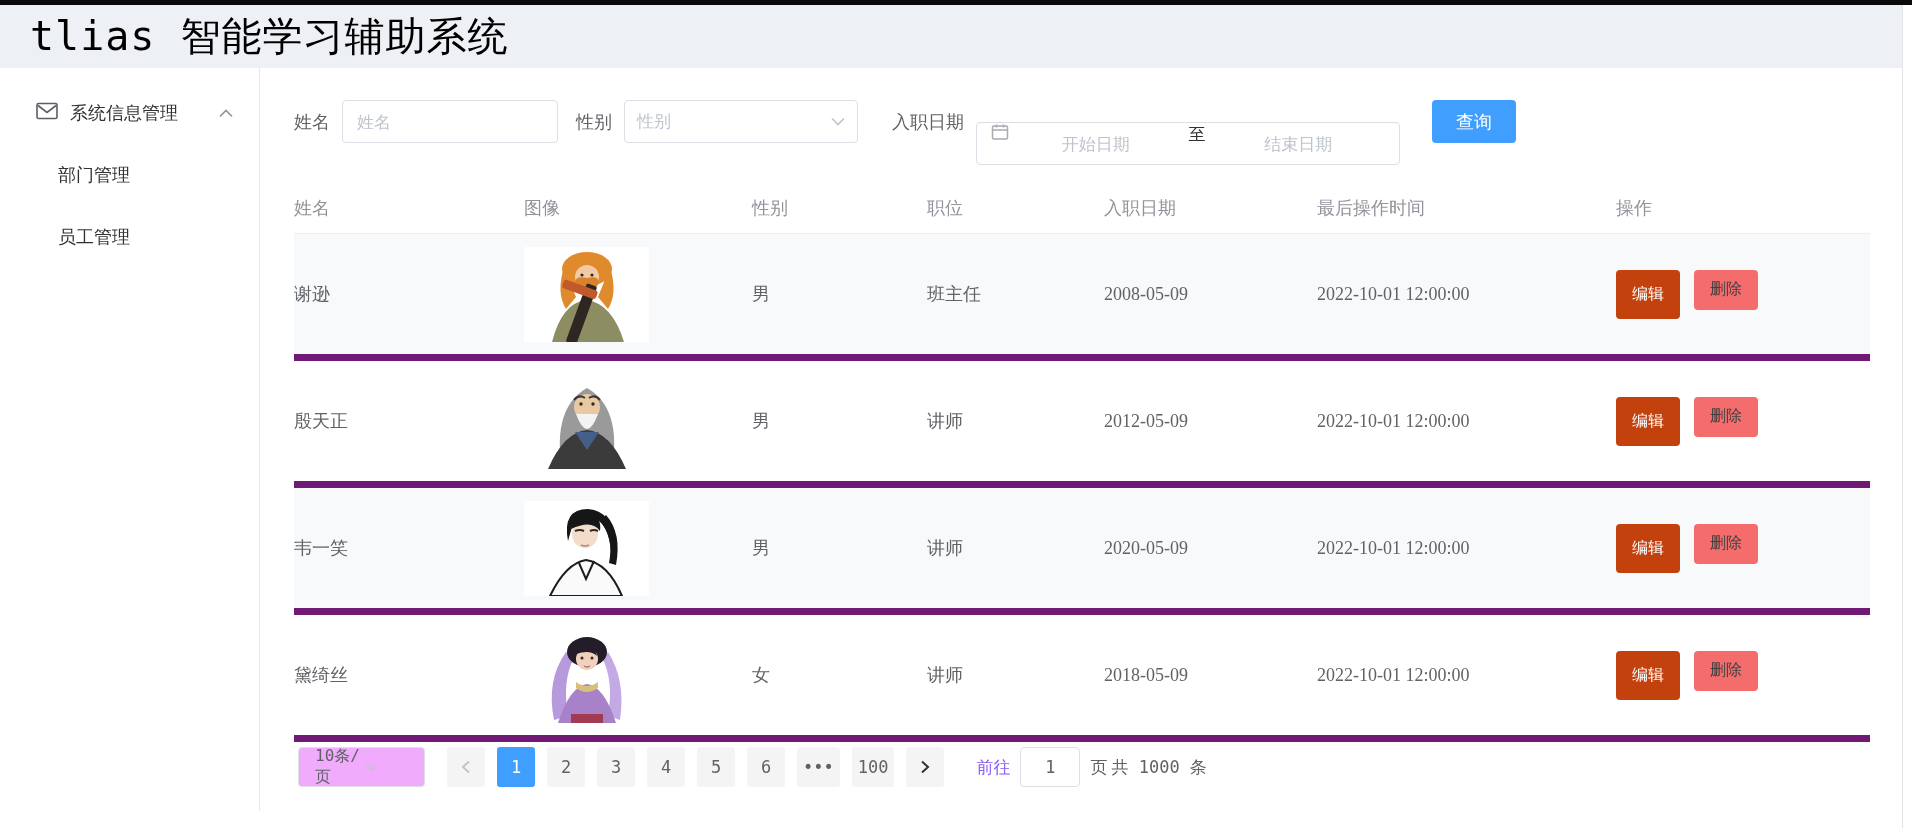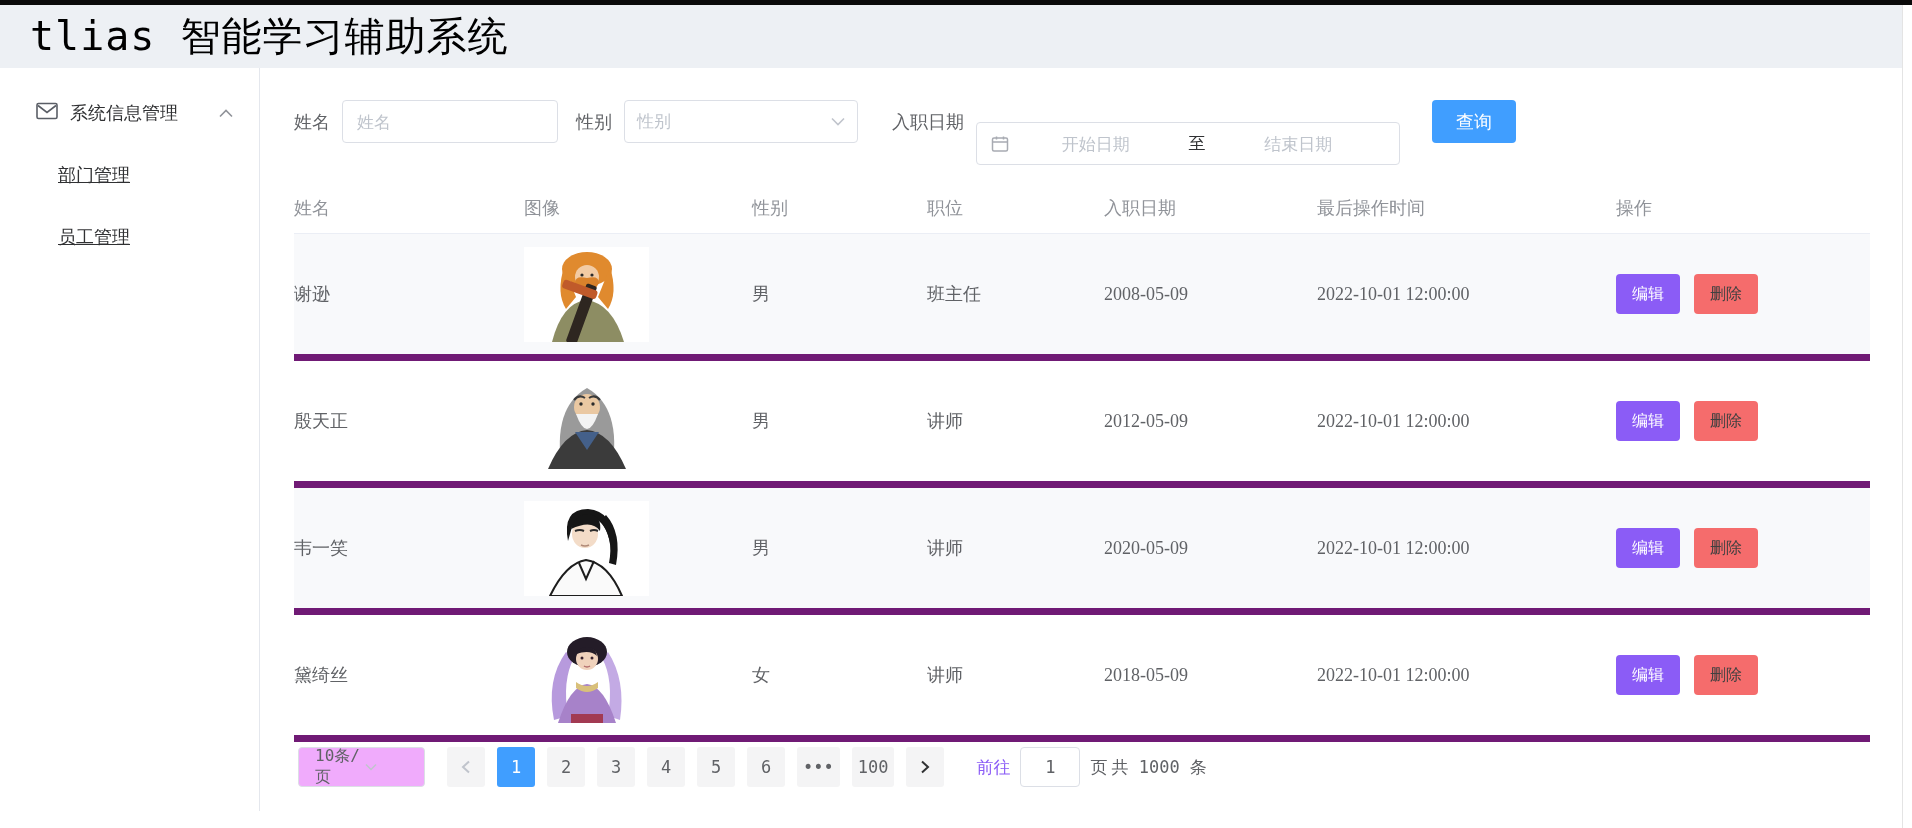--- a/index.html
+++ b/index.html
@@ -13,57 +13,57 @@
   .app-header { height:63px; background:#edf0f4; display:flex; align-items:center; padding-left:30px; }
   .app-title { font-size:40px; font-weight:400; color:#000; letter-spacing:1px; }
 
   .layout { display:flex; height:743px; }
 
   
   .sidebar { width:260px; border-right:1px solid #e4e7ed; padding-top:14px; background:#fff; flex:0 0 260px; }
   .menu-parent { height:62px; display:flex; align-items:center; padding:0 26px 0 36px; cursor:pointer; color:#303133; font-size:18px; }
   .menu-parent .mi-label { margin-left:12px; }
   .menu-parent .caret { margin-left:auto; color:#909399; display:flex; }
-  .menu-sub { height:62px; display:flex; align-items:center; padding-left:58px; font-size:18px; color:#303133; cursor:pointer;text-decoration:underline; }
+  .menu-sub { height:62px; display:flex; align-items:center; padding-left:58px; font-size:18px; color:#303133; cursor:pointer; }
 
   
   .main { flex:1; padding:31px 42px 0 34px; }
 
   
   .search-bar { display:flex; align-items:center; height:45px; }
   .f-label { font-size:18px; color:#606266; white-space:nowrap; }
   .ml20 { margin-left:18px; } .ml22 { margin-left:34px; }
   .text-input { width:216px; height:43px; margin-left:12px; border:1px solid #dcdfe6; border-radius:4px;
     padding:0 14px; font-size:17px; color:#606266; outline:none; font-family:inherit; }
   .text-input::placeholder { color:#bfc4cc; }
   .select-box { width:234px; height:43px; margin-left:12px; border:1px solid #dcdfe6; border-radius:4px;
     display:flex; align-items:center; padding:0 12px; cursor:pointer; background:#fff; }
   .select-box .sel-placeholder { font-size:17px; color:#bfc4cc; flex:1; }
   .select-box .chev { color:#c0c4cc; display:flex; }
   .date-range { width:424px; height:43px; margin-left:12px; border:1px solid #dcdfe6; border-radius:4px;
-    display:flex; align-items:center; padding:0 14px; background:#fff;margin-top:44px; }
+    display:flex; padding:0 14px; background:#fff;margin-top:44px; }
   .date-range .cal { display:flex; color:#a8abb2; }
   .date-input { border:none; outline:none; flex:1; min-width:0; text-align:center; font-size:17px; color:#606266; font-family:inherit; background:transparent; }
   .date-input::placeholder { color:#bfc4cc; }
   .date-sep { font-size:17px; color:#303133; padding:0 6px; }
   .btn-primary { margin-left:32px; width:84px; height:43px; background:#409eff; color:#fff; border:none;
     border-radius:4px; font-size:18px; cursor:pointer; font-family:inherit; }
 
   
   .emp-table { width:1576px; margin-top:39px; }
   .t-head, .t-row { display:grid; grid-template-columns:230px 228px 175px 177px 213px 299px 254px; align-items:center; }
   .t-head { height:51px; border-bottom:1px solid #ebeef5; }
   .t-head .h-cell { font-size:18px; color:#909399; font-weight:400; text-align:left; }
   .t-row { height:127px; border-bottom:7px solid #701a75;font-family:Liberation Serif, serif; }
   .t-row:nth-child(even) { background:#f8f9fb; }
   .t-row .cell { font-size:18px; color:#606266; }
   .avatar-box { width:125px; height:95px; overflow:hidden; background:#fff; }
   .avatar-box svg { display:block; }
   .actions { display:flex; gap:14px; }
-  .btn-edit { width:64px; height:40px; background:#8b5cf6; color:#fff; border:none; border-radius:4px; font-size:16px; cursor:pointer; font-family:inherit; }
+  .btn-edit { width:64px; height:49px; background:#c2410c; color:#fff; border:none; border-radius:4px; font-size:16px; cursor:pointer; font-family:inherit; }
   .btn-delete { width:64px; height:40px; background:#f56c6c; color:#404040; border:none; border-radius:4px; font-size:16px; cursor:pointer; font-family:inherit; }
 
   
   .pagination { display:flex; align-items:center; margin-top:5px; padding-left:4px; }
   .pg-size { width:127px; height:40px; border:1px solid #dcdfe6; border-radius:4px; display:flex; align-items:center;
     padding:0 10px 0 16px; cursor:pointer; background:#f0abfc; margin-right:22px; }
   .pg-size span { font-size:16px; color:#606266; flex:1; }
   .pg-size .chev { color:#c0c4cc; display:flex; }
   .pg-btn { min-width:38px; height:40px; margin-right:12px; background:#f4f4f5; border:none; border-radius:3px;
     font-size:17px; color:#606266; cursor:pointer; display:flex; align-items:center; justify-content:center; font-family:inherit; padding:0 6px; }

